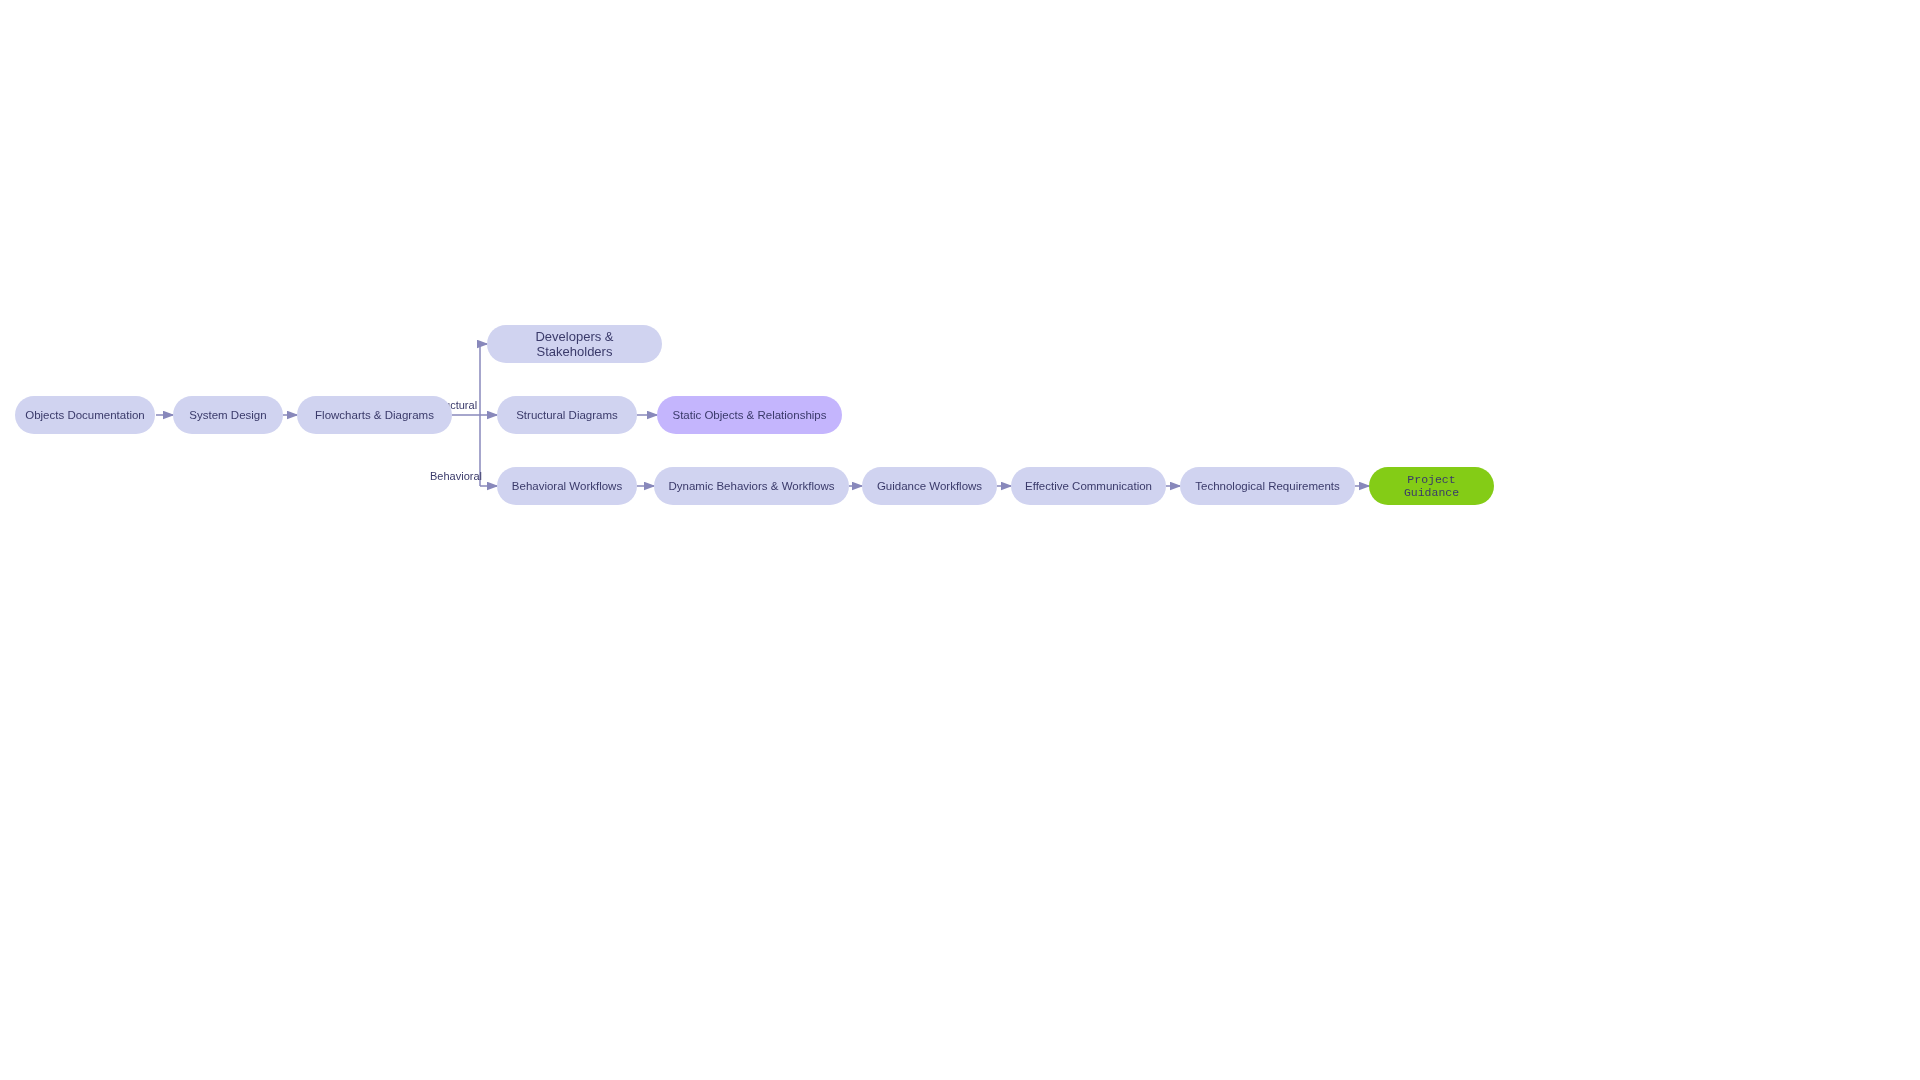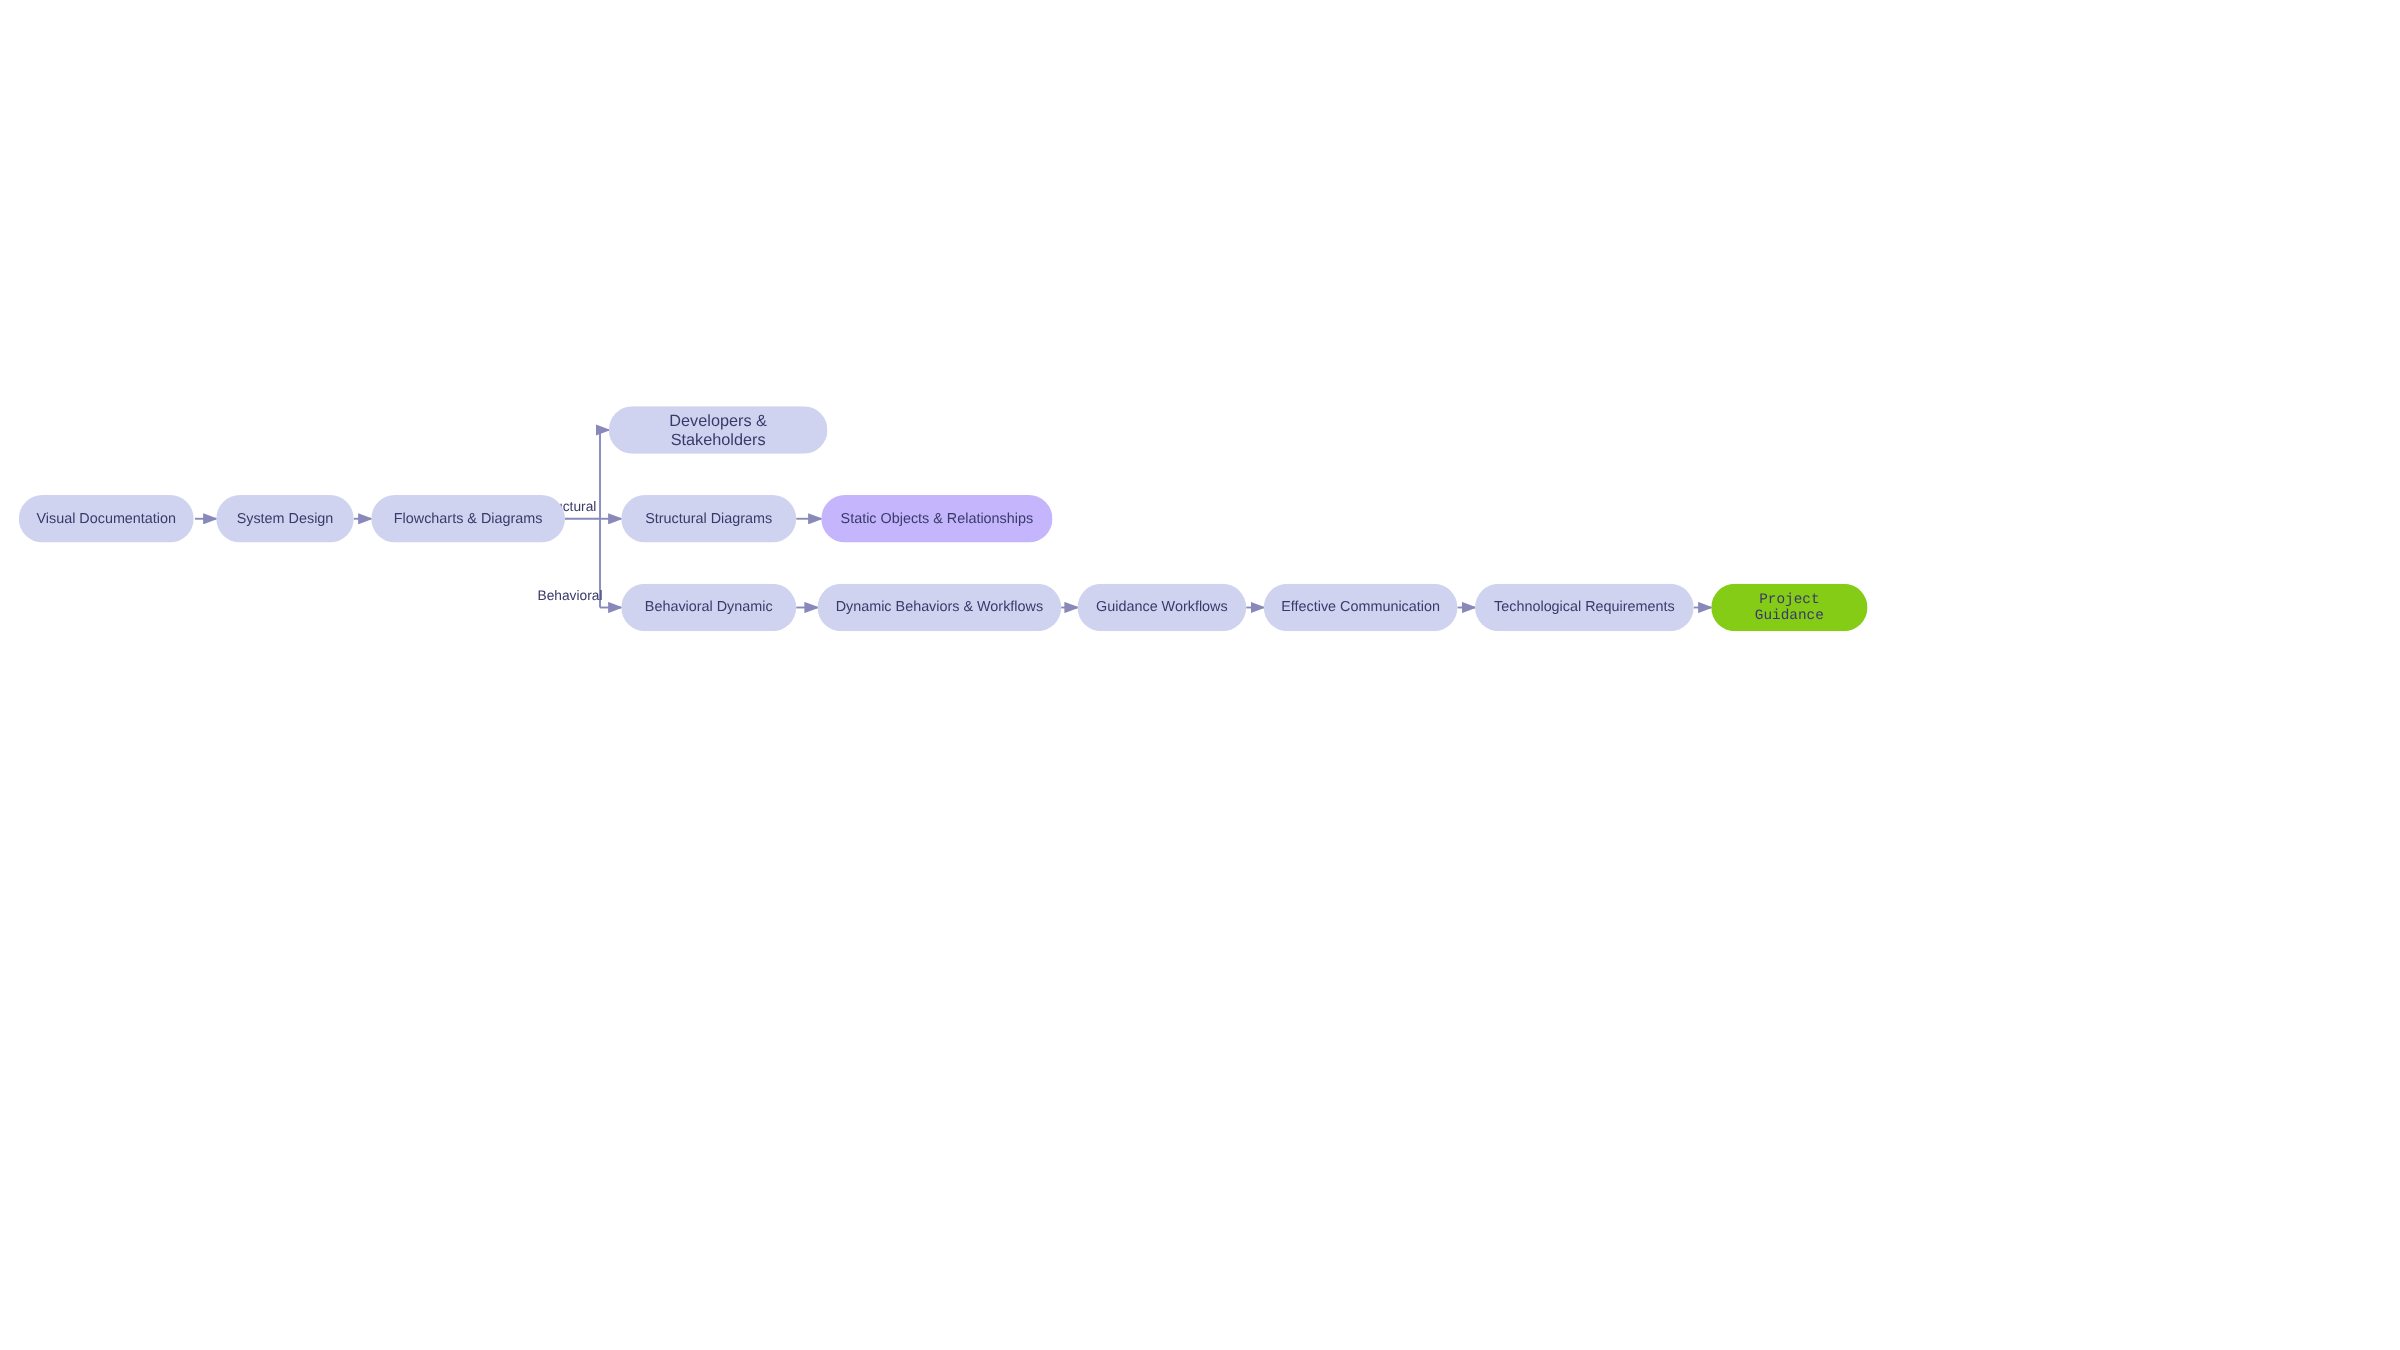--- a/index.html
+++ b/index.html
@@ -53,21 +53,21 @@
 
   <line x1="1166" y1="486" x2="1180" y2="486" stroke="#8888bb" stroke-width="1.5" marker-end="url(#arrowhead)"></line>
 
   <line x1="1355" y1="486" x2="1369" y2="486" stroke="#8888bb" stroke-width="1.5" marker-end="url(#arrowhead)"></line>
 
   <text x="430" y="409" font-size="11" fill="#3a3a6a" font-family="Arial">Structural</text>
 
   <text x="430" y="480" font-size="11" fill="#3a3a6a" font-family="Arial">Behavioral</text>
 
   <foreignObject x="15" y="396" width="140" height="38">
-    <div xmlns="http://www.w3.org/1999/xhtml" style="background:#d0d3f0;border-radius:20px;width:140px;height:38px;display:flex;align-items:center;justify-content:center;font-size:11.5px;color:#3a3a6a;font-family:Arial;text-align:center;padding:0 10px;">Visual Documentation</div>
+    <div xmlns="http://www.w3.org/1999/xhtml" style="background:#d0d3f0;border-radius:20px;width:140px;height:38px;display:flex;align-items:center;justify-content:center;font-size:11.5px;color:#3a3a6a;font-family:Arial;text-align:center;padding:0 10px;">Objects Documentation</div>
   </foreignObject>
 
   <foreignObject x="173" y="396" width="110" height="38">
     <div xmlns="http://www.w3.org/1999/xhtml" style="background:#d0d3f0;border-radius:20px;width:110px;height:38px;display:flex;align-items:center;justify-content:center;font-size:11.5px;color:#3a3a6a;font-family:Arial;padding:0 10px;">System Design</div>
   </foreignObject>
 
   <foreignObject x="297" y="396" width="155" height="38">
     <div xmlns="http://www.w3.org/1999/xhtml" style="background:#d0d3f0;border-radius:20px;width:155px;height:38px;display:flex;align-items:center;justify-content:center;font-size:11.5px;color:#3a3a6a;font-family:Arial;text-align:center;padding:0 10px;">Flowcharts &amp; Diagrams</div>
   </foreignObject>
 
@@ -77,21 +77,21 @@
 
   <foreignObject x="497" y="396" width="140" height="38">
     <div xmlns="http://www.w3.org/1999/xhtml" style="background:#d0d3f0;border-radius:20px;width:140px;height:38px;display:flex;align-items:center;justify-content:center;font-size:11.5px;color:#3a3a6a;font-family:Arial;text-align:center;padding:0 10px;">Structural Diagrams</div>
   </foreignObject>
 
   <foreignObject x="657" y="396" width="185" height="38">
     <div xmlns="http://www.w3.org/1999/xhtml" style="background:#c4b5fd;border-radius:20px;width:185px;height:38px;display:flex;align-items:center;justify-content:center;font-size:11.5px;color:#3a3a6a;font-family:Arial;text-align:center;padding:0 10px;">Static Objects &amp; Relationships</div>
   </foreignObject>
 
   <foreignObject x="497" y="467" width="140" height="38">
-    <div xmlns="http://www.w3.org/1999/xhtml" style="background:#d0d3f0;border-radius:20px;width:140px;height:38px;display:flex;align-items:center;justify-content:center;font-size:11.5px;color:#3a3a6a;font-family:Arial;text-align:center;padding:0 10px;">Behavioral Dynamic</div>
+    <div xmlns="http://www.w3.org/1999/xhtml" style="background:#d0d3f0;border-radius:20px;width:140px;height:38px;display:flex;align-items:center;justify-content:center;font-size:11.5px;color:#3a3a6a;font-family:Arial;text-align:center;padding:0 10px;">Behavioral Workflows</div>
   </foreignObject>
 
   <foreignObject x="654" y="467" width="195" height="38">
     <div xmlns="http://www.w3.org/1999/xhtml" style="background:#d0d3f0;border-radius:20px;width:195px;height:38px;display:flex;align-items:center;justify-content:center;font-size:11.5px;color:#3a3a6a;font-family:Arial;text-align:center;padding:0 10px;">Dynamic Behaviors &amp; Workflows</div>
   </foreignObject>
 
   <foreignObject x="862" y="467" width="135" height="38">
     <div xmlns="http://www.w3.org/1999/xhtml" style="background:#d0d3f0;border-radius:20px;width:135px;height:38px;display:flex;align-items:center;justify-content:center;font-size:11.5px;color:#3a3a6a;font-family:Arial;text-align:center;padding:0 10px;">Guidance Workflows</div>
   </foreignObject>
 

